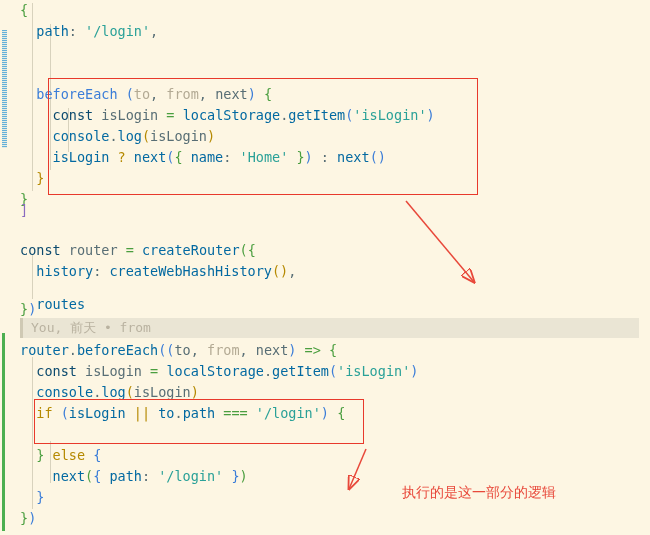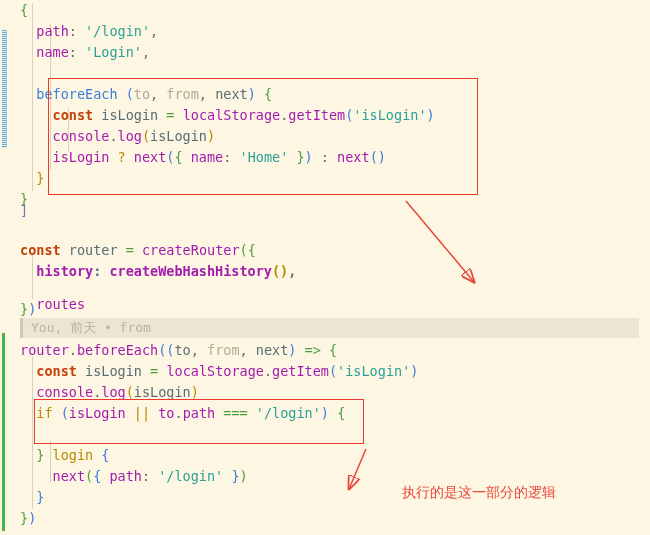--- a/index.html
+++ b/index.html
@@ -58,23 +58,23 @@
   }
 
   
   .guide {
     position: absolute;
     width: 1px;
     background: #d8d2bd;
   }
 
   
-  .t-key      { color: #a21caf; }   
+  .t-key      { color: #0369a1; }   
   .t-str      { color: #2aa198; }   
-  .t-kw       { color: #c2410c; font-weight: bold; } 
+  .t-kw       { color: #0c4a6e; font-weight: normal; } 
   .t-fn       { color: #3b7dd8; }
   .t-punct    { color: #586e75; }
   .t-brace-g  { color: #4a9e3f; }   
   .t-brace-b  { color: #3b7dd8; }   
   .t-brace-o  { color: #b58900; }   
   .t-brace-p  { color: #8a6ac0; }
   .t-dim      { color: #b3aa94; }   
   .t-op       { color: #b58900; }   
   .t-op-g     { color: #4a9e3f; }
   .t-ident    { color: #586e75; }
@@ -132,55 +132,54 @@
   <div class="guide" style="left:32px;top:357px;height:152px;"></div>
   <div class="guide" style="left:50px;top:441px;height:42px;"></div>
   <div class="guide" style="left:20px;top:318px;height:20px;background:#cfc9b4;width:3px;"></div>
 
   <div class="code-layer">
 
     <div class="line" style="top:0px;left:20px;"><span class="t-brace-g">{</span></div>
 
     <div class="line" style="top:21px;left:20px;"><span class="t-key">  path</span><span class="t-punct">: </span><span class="t-str">'/login'</span><span class="t-punct">,</span></div>
 
-    <div class="line" style="top:42px;left:20px;"><span class="t-key">  name</span><span class="t-punct">: </span><span class="t-str">'Login'</span><span class="t-punct">,</span></div>
 
 
     <div class="line" style="top:84px;left:20px;"><span class="t-fn">  beforeEach </span><span class="t-brace-b">(</span><span class="t-dim">to</span><span class="t-punct">, </span><span class="t-dim">from</span><span class="t-punct">, </span><span class="t-ident">next</span><span class="t-brace-b">)</span><span class="t-punct"> </span><span class="t-brace-g">{</span></div>
 
     <div class="line" style="top:105px;left:20px;"><span class="t-kw">    const</span><span class="t-punct"> </span><span class="t-ident">isLogin</span><span class="t-punct"> </span><span class="t-op-g">=</span><span class="t-punct"> </span><span class="t-key">localStorage</span><span class="t-punct">.</span><span class="t-key">getItem</span><span class="t-brace-b">(</span><span class="t-str">'isLogin'</span><span class="t-brace-b">)</span></div>
 
     <div class="line" style="top:126px;left:20px;"><span class="t-key">    console</span><span class="t-punct">.</span><span class="t-key">log</span><span class="t-brace-o">(</span><span class="t-ident">isLogin</span><span class="t-brace-o">)</span></div>
 
     <div class="line" style="top:147px;left:20px;"><span class="t-key">    isLogin </span><span class="t-op">?</span><span class="t-key"> next</span><span class="t-brace-b">(</span><span class="t-brace-g">{</span><span class="t-key"> name</span><span class="t-punct">: </span><span class="t-str">'Home'</span><span class="t-punct"> </span><span class="t-brace-g">}</span><span class="t-brace-b">)</span><span class="t-punct"> : </span><span class="t-key">next</span><span class="t-brace-b">()</span></div>
 
     <div class="line" style="top:168px;left:20px;"><span class="t-brace-o">  }</span></div>
 
     <div class="line" style="top:189px;left:20px;"><span class="t-brace-g">}</span></div>
 
     <div class="line" style="top:200px;left:20px;"><span class="t-brace-p">]</span></div>
 
     <div class="line" style="top:240px;left:20px;"><span class="t-kw">const</span><span class="t-punct"> </span><span class="t-ident">router</span><span class="t-punct"> </span><span class="t-op-g">=</span><span class="t-punct"> </span><span class="t-key">createRouter</span><span class="t-brace-g">(</span><span class="t-brace-g">{</span></div>
 
-    <div class="line" style="top:261px;left:20px;font-weight:bold;"><span class="t-key">  history</span><span class="t-punct">: </span><span class="t-key">createWebHashHistory</span><span class="t-brace-o">()</span><span class="t-punct">,</span></div>
+    <div class="line" style="top:261px;left:20px;"><span class="t-key">  history</span><span class="t-punct">: </span><span class="t-key">createWebHashHistory</span><span class="t-brace-o">()</span><span class="t-punct">,</span></div>
 
     <div class="line" style="top:294px;left:20px;"><span class="t-key">  routes</span></div>
 
     <div class="line" style="top:299px;left:20px;"><span class="t-brace-g">}</span><span class="t-brace-b">)</span></div>
 
     <div class="line" style="top:340px;left:20px;"><span class="t-key">router</span><span class="t-punct">.</span><span class="t-key">beforeEach</span><span class="t-brace-b">((</span><span class="t-ident">to</span><span class="t-punct">, </span><span class="t-dim">from</span><span class="t-punct">, </span><span class="t-ident">next</span><span class="t-brace-b">)</span><span class="t-punct"> </span><span class="t-op-g">=&gt;</span><span class="t-punct"> </span><span class="t-brace-g">{</span></div>
 
     <div class="line" style="top:361px;left:20px;"><span class="t-kw">  const</span><span class="t-punct"> </span><span class="t-ident">isLogin</span><span class="t-punct"> </span><span class="t-op-g">=</span><span class="t-punct"> </span><span class="t-key">localStorage</span><span class="t-punct">.</span><span class="t-key">getItem</span><span class="t-brace-b">(</span><span class="t-str">'isLogin'</span><span class="t-brace-b">)</span></div>
 
     <div class="line" style="top:382px;left:20px;"><span class="t-key">  console</span><span class="t-punct">.</span><span class="t-key">log</span><span class="t-brace-o">(</span><span class="t-ident">isLogin</span><span class="t-brace-o">)</span></div>
 
     <div class="line" style="top:403px;left:20px;"><span class="t-brace-o">  if </span><span class="t-brace-b">(</span><span class="t-key">isLogin</span><span class="t-punct"> </span><span class="t-op">||</span><span class="t-punct"> </span><span class="t-key">to</span><span class="t-punct">.</span><span class="t-key">path</span><span class="t-punct"> </span><span class="t-op-g">===</span><span class="t-punct"> </span><span class="t-str">'/login'</span><span class="t-brace-b">)</span><span class="t-punct"> </span><span class="t-brace-g">{</span></div>
 
 
-    <div class="line" style="top:445px;left:20px;"><span class="t-brace-g">  }</span><span class="t-brace-o"> login </span><span class="t-brace-b">{</span></div>
+    <div class="line" style="top:445px;left:20px;"><span class="t-brace-g">  }</span><span class="t-brace-o"> else </span><span class="t-brace-b">{</span></div>
 
     <div class="line" style="top:466px;left:20px;"><span class="t-key">    next</span><span class="t-brace-g">(</span><span class="t-brace-b">{</span><span class="t-key"> path</span><span class="t-punct">: </span><span class="t-str">'/login'</span><span class="t-punct"> </span><span class="t-brace-b">}</span><span class="t-brace-g">)</span></div>
 
     <div class="line" style="top:487px;left:20px;"><span class="t-brace-b">  }</span></div>
 
     <div class="line" style="top:508px;left:20px;"><span class="t-brace-g">}</span><span class="t-brace-b">)</span></div>
 
   </div>
 
   <div class="blame" style="left:23px;top:318px;width:608px;">You, 前天 • from</div>

